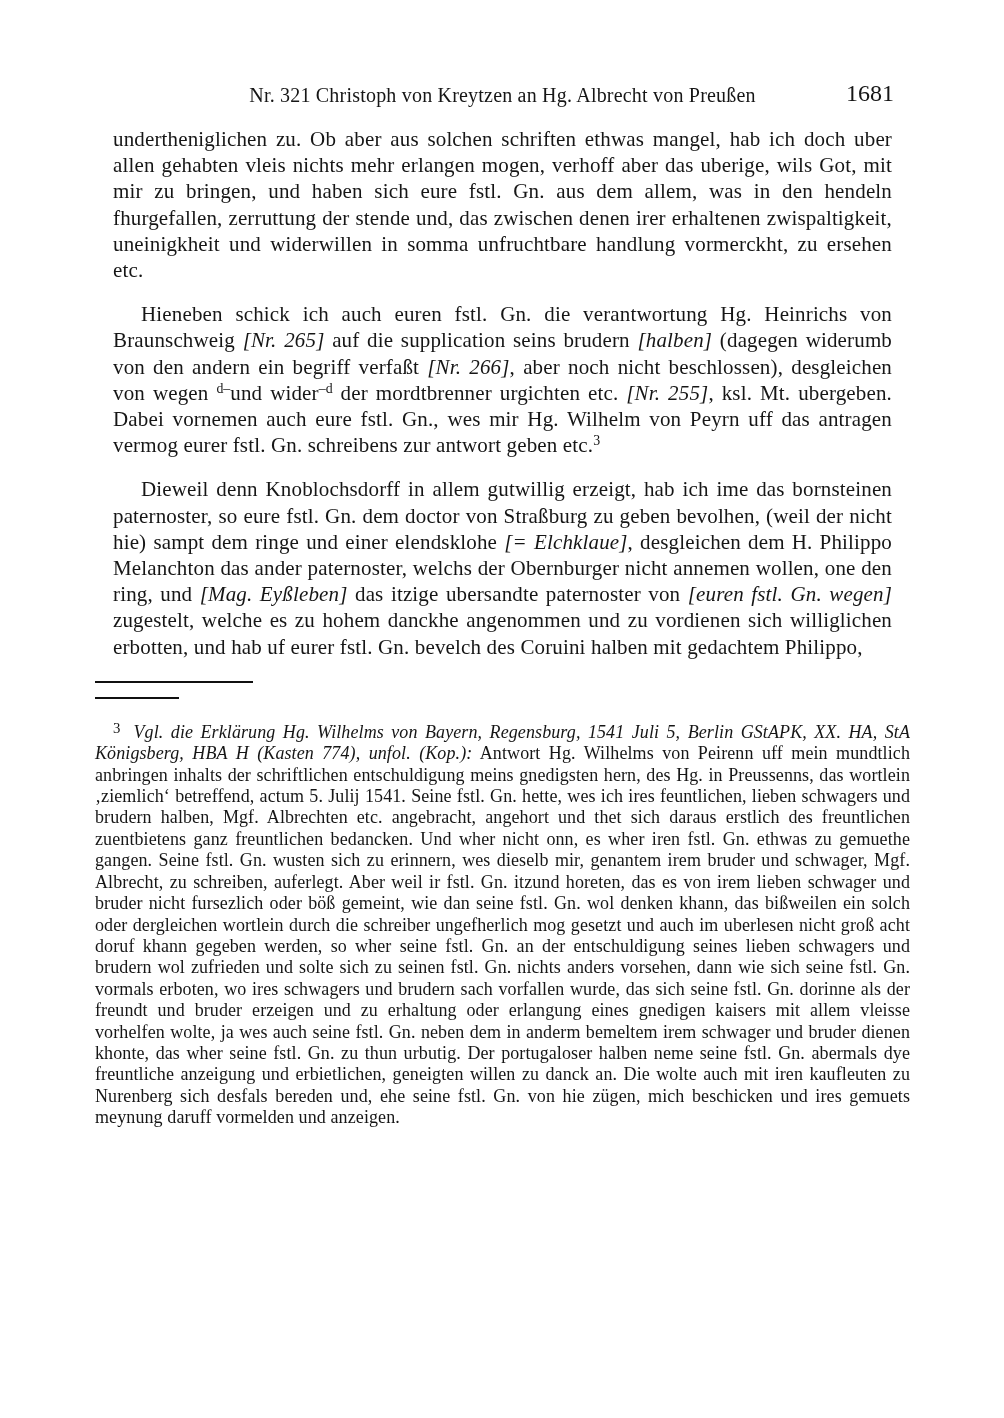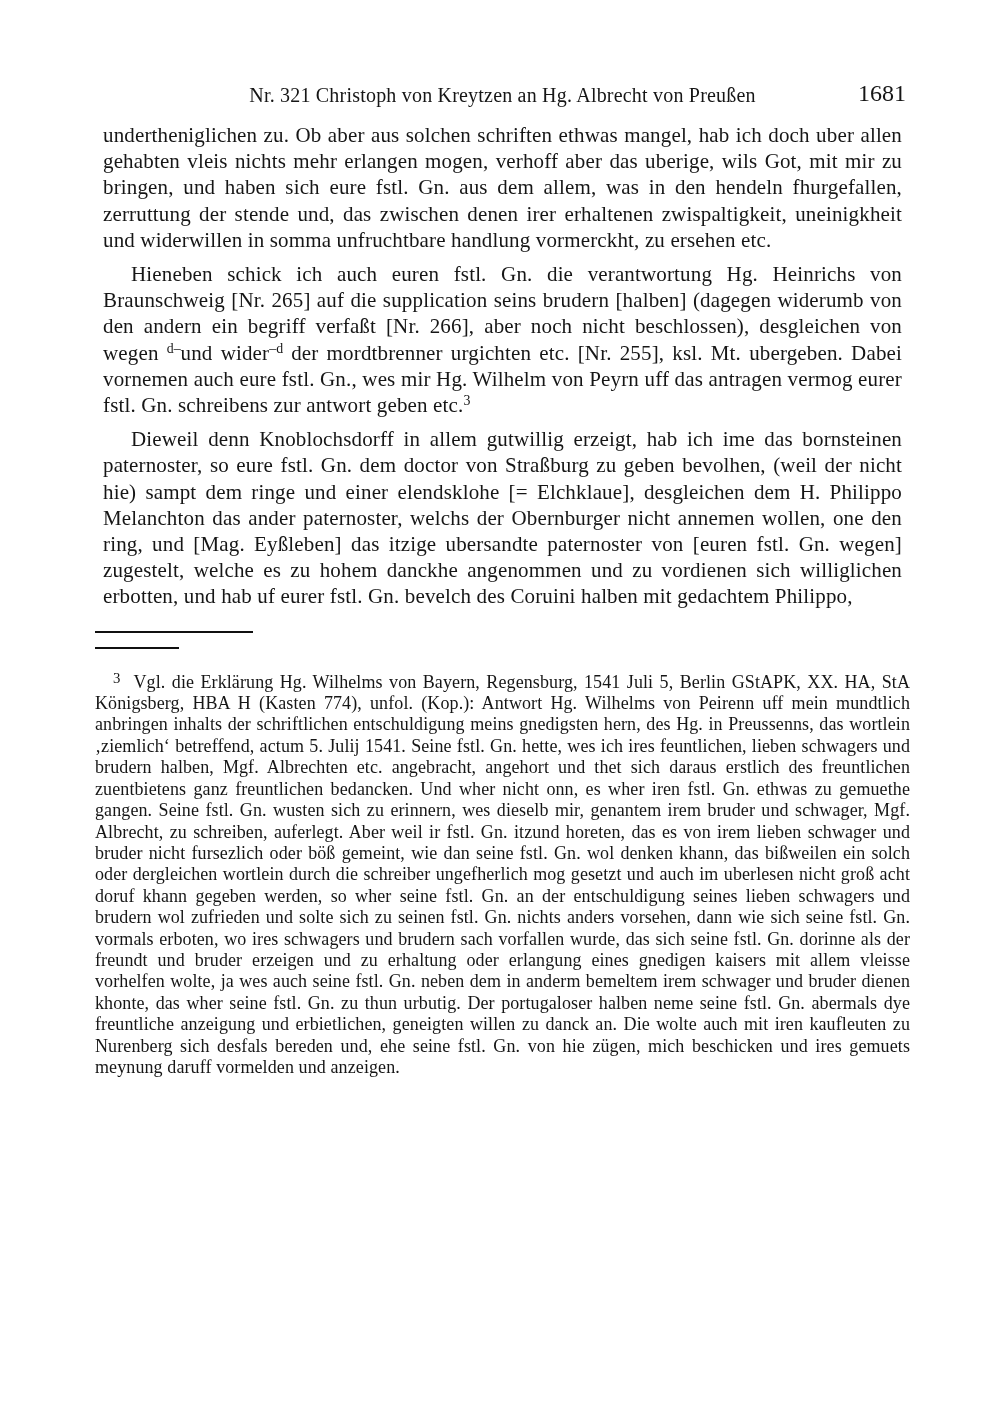--- a/index.html
+++ b/index.html
@@ -28,31 +28,31 @@
   .head-title {
     display: block;
     text-align: center;
     font-size: 20px;
     letter-spacing: 0.2px;
     line-height: 26px;
     white-space: nowrap;
   }
   .page-number {
     position: absolute;
-    right: 4px;
+    right: 16px;
     top: -2px;
     font-size: 24px;
     line-height: 26px;
   }
   
   .body-text {
     width: 100%;
   }
   .para {
-    margin: 8px;
+    margin: 18px;
     font-size: 21px;
     line-height: 26.2px;
     letter-spacing: 0.15px;
     text-align: justify;
   }
   .para.indent { text-indent: 28px; }
   
   .apparatus { width: 100%; }
   .rule {
     border: 0;
@@ -77,21 +77,21 @@
     text-indent: 18px;
   }
   .fn-number {
     font-size: 0.82em;
     vertical-align: 0.35em;
     padding-right: 13px;
     line-height: 0;
   }
   
   .seg-roman { font-style: normal; }
-  .seg-italic { }
+  .seg-italic { font-style: italic; }
   .seg-sup {
     font-size: 0.66em;
     vertical-align: 0.5em;
     line-height: 0;
     letter-spacing: 0;
   }
 </style>
 </head>
 <body>
 

